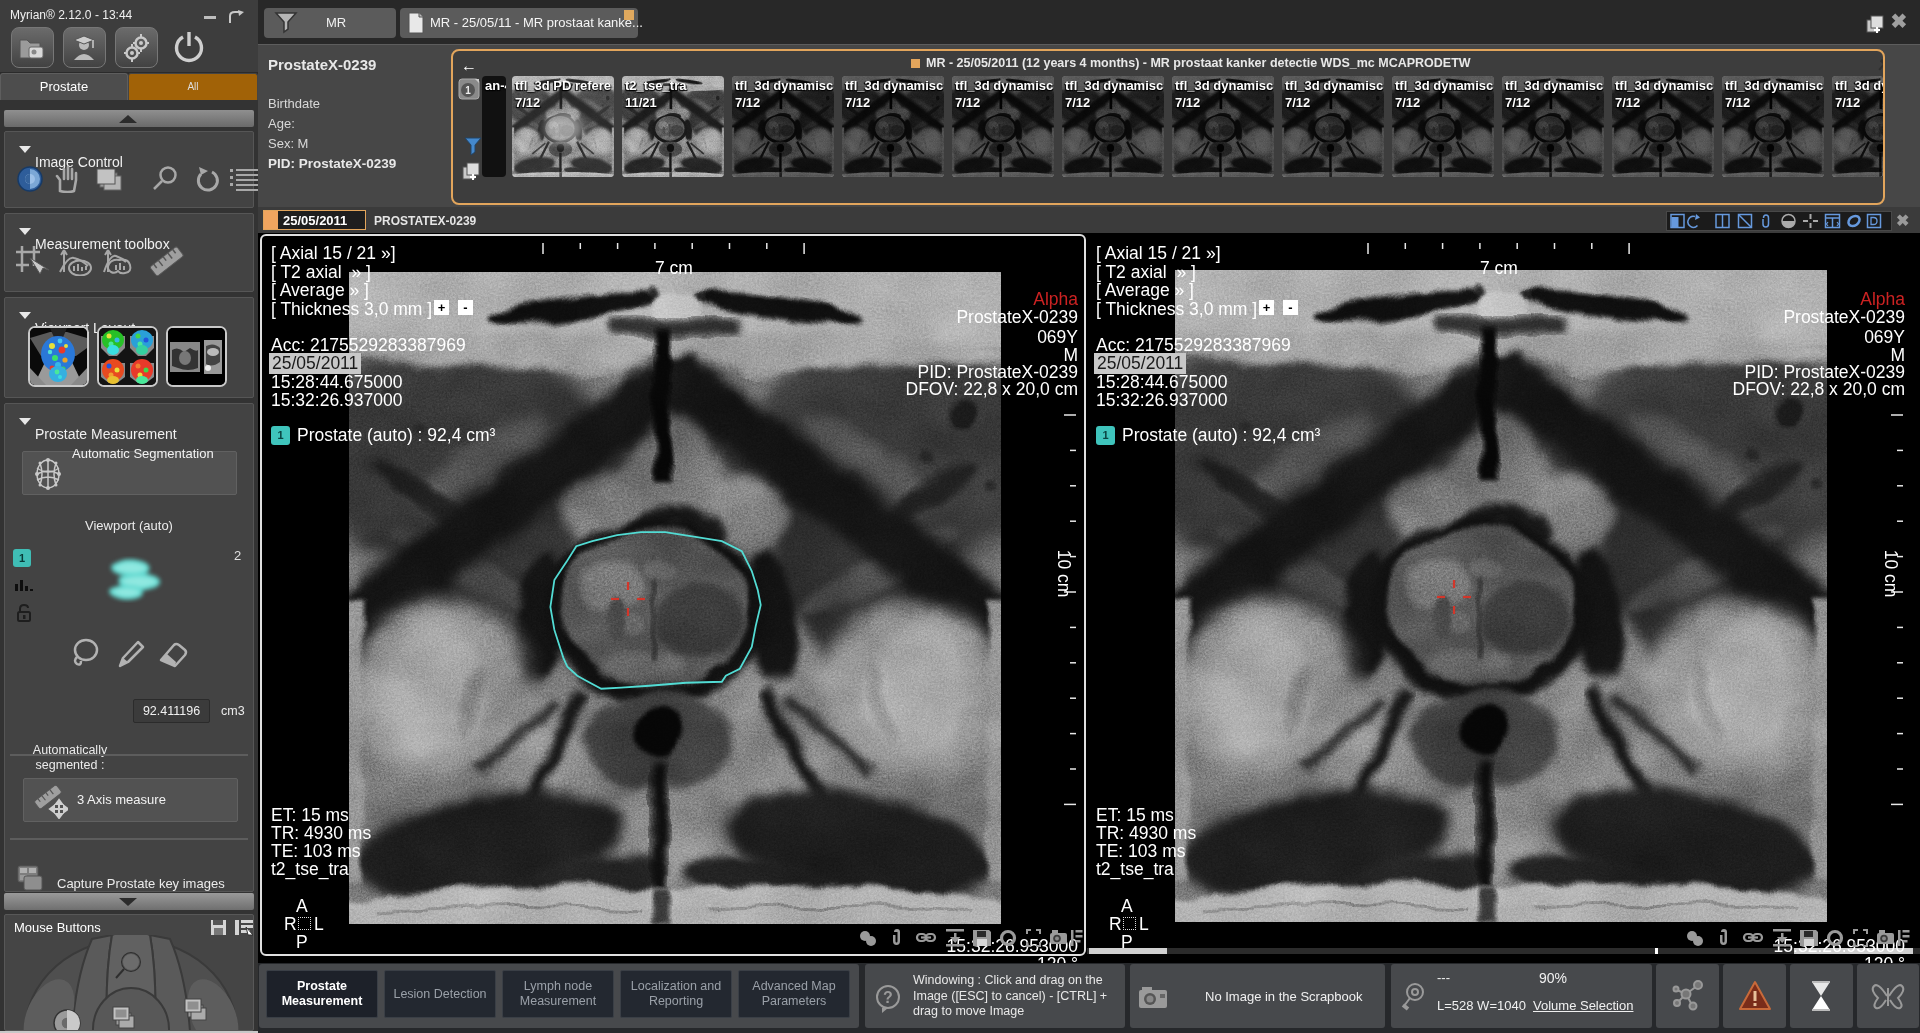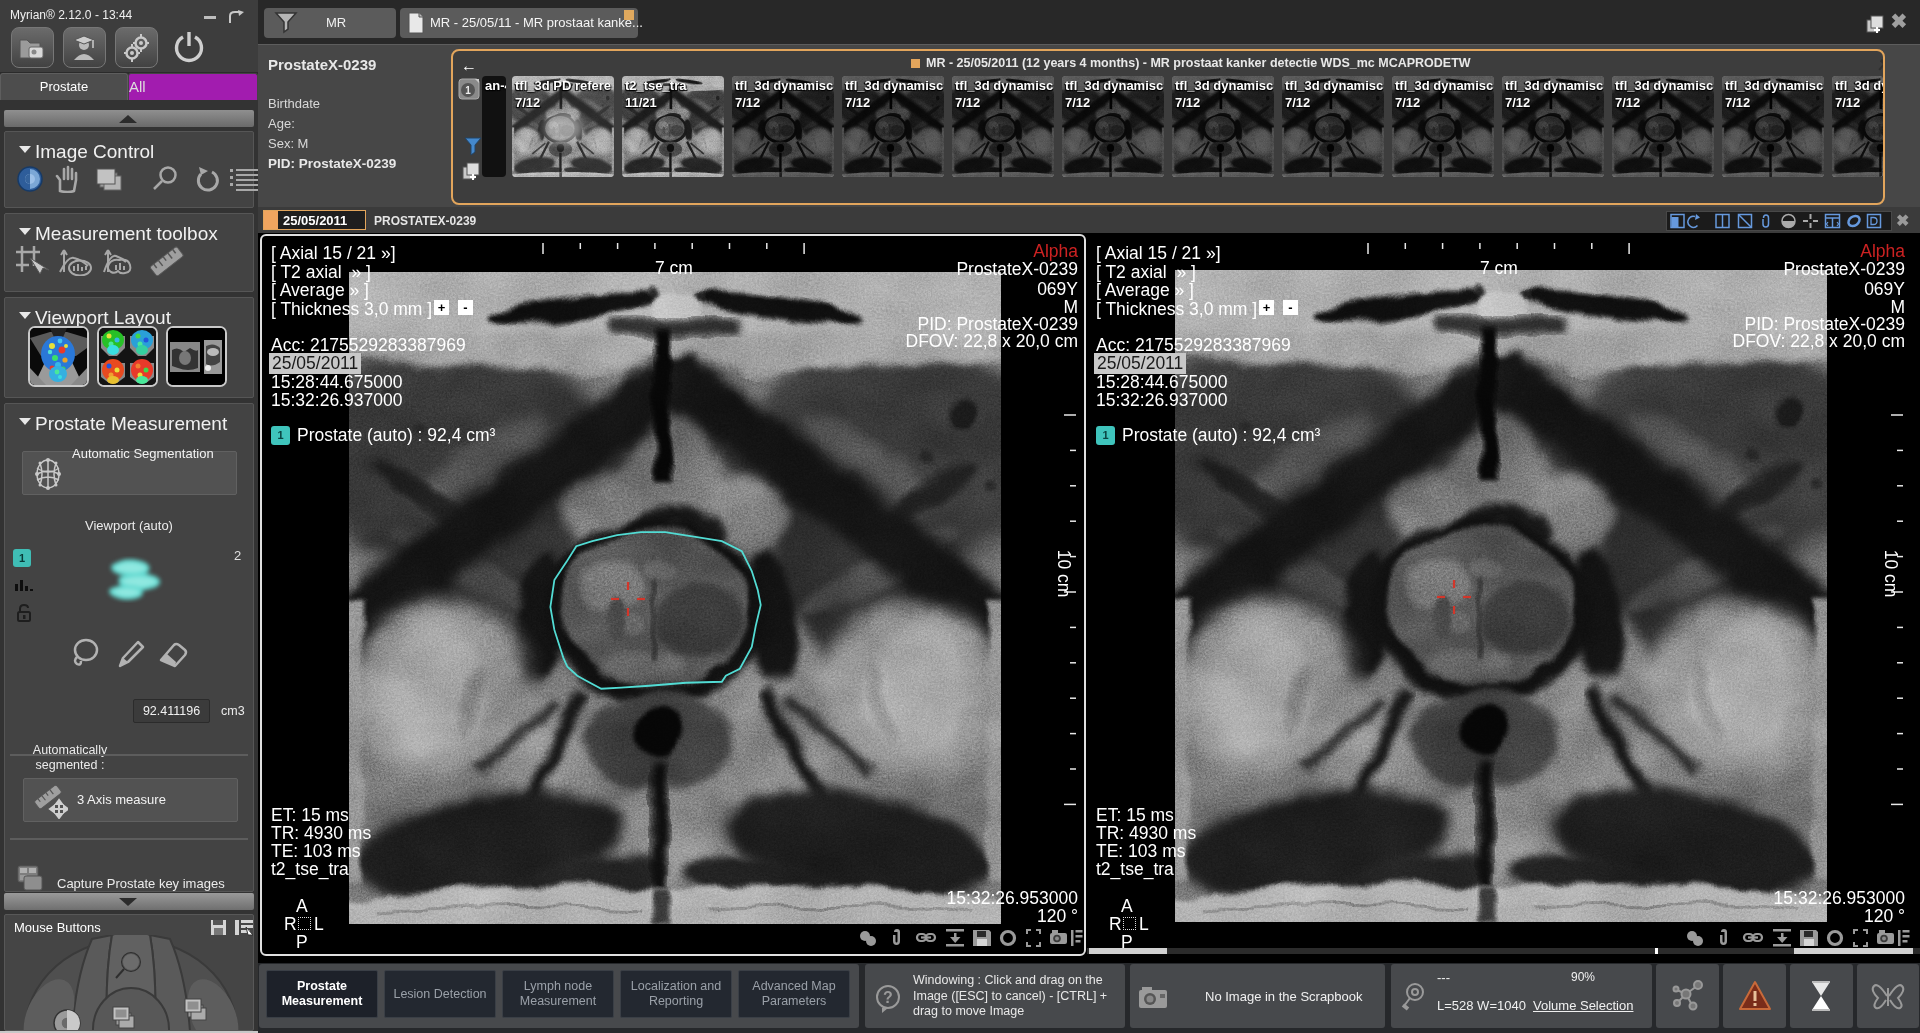--- a/index.html
+++ b/index.html
@@ -1,24 +1,24 @@
 <!DOCTYPE html>
 <html><head>
 <meta charset="utf-8">
 <style>
 * { margin:0; padding:0; box-sizing:border-box; }
 html,body { width:1920px; height:1033px; overflow:hidden; background:#000; }
 body { font-family:"Liberation Sans", sans-serif; }
 #root { position:relative; width:1920px; height:1033px; background:#000; overflow:hidden; }
 .abs { position:absolute; }
 .sec { position:absolute; left:4px; width:250px; background:#434343; border:1px solid #565656; border-radius:2px; }
-.sechdr { position:absolute; left:30px; top:9px; font-size:19px; color:#f0f0f0; }
+.sechdr { position:absolute; left:30px; top:22px; font-size:14px; color:#f0f0f0; }
 .sectri { position:absolute; left:14px; top:14px; width:0; height:0; border-left:6px solid transparent; border-right:6px solid transparent; border-top:7px solid #e8e8e8; }
 .vtext { color:#fff; font-size:17.5px; white-space:pre; }
-.rline { position:absolute; right:0; text-align:right; }
+.rline { position:absolute; right:0; text-align:right;margin-top:48px; }
 .btn5 { position:absolute; top:7px; width:112px; height:48px; background:#232830; border:1px solid #3a3f46; border-radius:2px; color:#9aa0a8; font-size:12.5px; text-align:center; display:flex; align-items:center; justify-content:center; line-height:15px; }
 .bpanel { position:absolute; top:1px; height:64px; background:#47494c; border-radius:3px; }
 .thumb { position:absolute; top:25px; width:102px; height:101px; background:#000; border-radius:4px; overflow:hidden; }
 .tlabel { position:absolute; left:3px; top:1px; font-size:13px; font-weight:bold; color:#fff; line-height:17px; text-shadow:1px 1px 1px #000, -1px 1px 1px #000; white-space:pre; }
 </style>
 </head>
 <body>
 <div id="root">
 
 <svg width="0" height="0" style="position:absolute">
@@ -191,21 +191,21 @@
           </g>
         </g>
       </svg>
   <svg class="abs" style="left:172px;top:30px" width="34" height="34" viewBox="0 0 34 34">
         <path d="M11 7 A12.5 12.5 0 1 0 23 7" fill="none" stroke="#cfcfcf" stroke-width="3.4"></path>
         <line x1="17" y1="2" x2="17" y2="16" stroke="#cfcfcf" stroke-width="3.4"></line>
       </svg>
 
   <div class="abs" style="left:0;top:72px;width:258px;height:28px;background:#2b2b2b;"></div>
   <div class="abs" style="left:0;top:73px;width:128px;height:27px;background:#4d4d4d;border:1px solid #5e5e5e;border-bottom:none;border-radius:3px 3px 0 0;color:#fff;font-size:13px;text-align:center;line-height:26px;">Prostate</div>
-  <div class="abs" style="left:128px;top:73px;width:130px;height:27px;background:#a21caf;border:1px solid #444;border-bottom:none;border-radius:3px 3px 0 0;color:#ddd;font-size:15px;text-align:left;line-height:26px;">All</div>
+  <div class="abs" style="left:128px;top:73px;width:130px;height:27px;background:#a16207;border:1px solid #444;border-bottom:none;border-radius:3px 3px 0 0;color:#ddd;font-size:10px;text-align:center;line-height:26px;">All</div>
 
   <div class="abs" style="left:4px;top:110px;width:250px;height:17px;background:linear-gradient(#8f8f8f,#6a6a6a);border-radius:2px;"></div>
   <div class="abs" style="left:119px;top:115px;width:0;height:0;border-left:9px solid transparent;border-right:9px solid transparent;border-bottom:8px solid #2c2c2c;"></div>
 
   <div class="sec" style="top:131px;height:77px;">
     <div class="sectri"></div>
         <div class="sechdr">Image Control</div>
   </div>
   <svg class="abs" style="left:16px;top:165px" width="246" height="28" viewBox="0 0 246 28">
     <g>
@@ -925,21 +925,21 @@
   <div class="bpanel" style="left:1133px;width:261px;"></div>
   <svg class="abs" style="left:1143px;top:17px" width="32" height="34" viewBox="0 0 32 34">
         <g fill="none" stroke="#9a9a9a" stroke-width="2">
           <circle cx="14" cy="12" r="8"></circle>
           <line x1="9" y1="18" x2="3" y2="26"></line>
           <circle cx="14" cy="12" r="3"></circle>
         </g>
         <path d="M2 25 L7 29" stroke="#9a9a9a" stroke-width="4"></path>
       </svg>
   <div class="abs" style="left:1179px;top:7px;font-size:13px;color:#f0f0f0;">---</div>
-  <div class="abs" style="left:1281px;top:7px;font-size:12px;color:#f0f0f0;margin-left:32px;">90%</div>
+  <div class="abs" style="left:1281px;top:7px;font-size:14px;color:#f0f0f0;">90%</div>
   <div class="abs" style="left:1179px;top:35px;font-size:13px;color:#f0f0f0;">L=528 W=1040</div>
   <div class="abs" style="left:1275px;top:35px;font-size:13px;color:#f0f0f0;text-decoration:underline;">Volume Selection</div>
   <div class="bpanel" style="left:1398px;width:63px;"></div>
   <svg class="abs" style="left:1412px;top:15px" width="36" height="36" viewBox="0 0 36 36">
         <g stroke="#999" stroke-width="2" fill="#777">
           <line x1="16" y1="16" x2="27" y2="8"></line>
           <line x1="16" y1="16" x2="7" y2="12"></line>
           <line x1="16" y1="16" x2="8" y2="24"></line>
           <line x1="16" y1="16" x2="22" y2="27"></line>
           <circle cx="16" cy="16" r="4.5"></circle>

